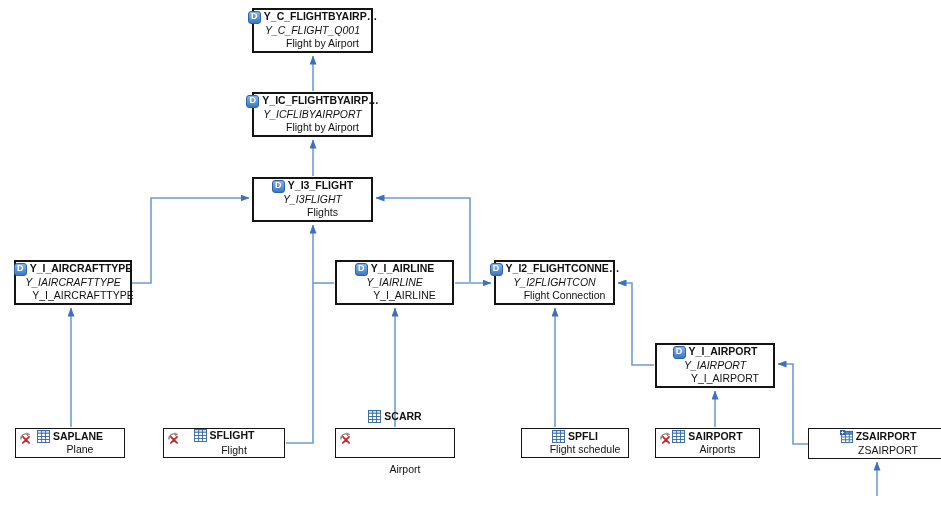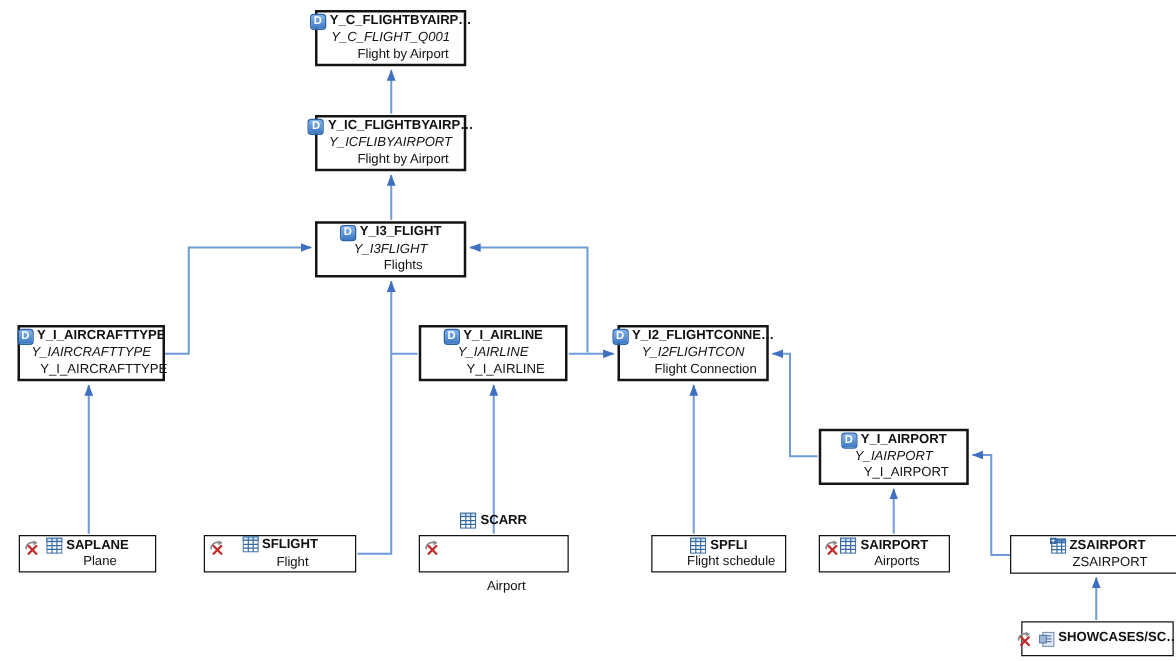--- a/index.html
+++ b/index.html
@@ -224,32 +224,13 @@
             <rect x="1.5" y="1.5" width="12" height="3" fill="#5b8dd0" stroke="#35699f"></rect>
             <path d="M1.5 7.5 H13.5 M1.5 10.5 H13.5 M6 1.5 V13.5 M10 1.5 V13.5" stroke="#35699f" fill="none"></path>
             <rect x="0" y="0" width="5.5" height="5.5" fill="#2f5f9e"></rect>
             <path d="M1 2.7 H4.5 M2.7 1 V4.5" stroke="#ffffff" stroke-width="0.8"></path>
           </svg>
         </span>
         <span>ZSAIRPORT</span>
       </div>
       <div class="desc">ZSAIRPORT</div>
     </div>
-    <div class="node structure inline-blocked" style="left: 817px; top: 497px; width: 122px; height: 28px;">
-      <div class="trow">
-        <span class="icon blocked">
-          <svg viewBox="0 0 14 14" width="13" height="13">
-            <path d="M2 8 A5.5 5.5 0 0 1 9 2.3" fill="none" stroke="#8a8a8a" stroke-width="1.5"></path>
-            <path d="M8 0.3 L12 2.4 L8.6 4.8 Z" fill="#8a8a8a"></path>
-            <path d="M4.2 5.2 L10.8 11.8 M10.8 5.2 L4.2 11.8" stroke="#c42b2b" stroke-width="2" stroke-linecap="round"></path>
-          </svg>
-        </span>
-        <span class="icon">
-          <svg viewBox="0 0 14 14" width="13" height="13">
-            <rect x="3.5" y="1" width="9.5" height="12" fill="#e3ecf6" stroke="#7a94b8"></rect>
-            <path d="M5.5 4 H11 M5.5 6.5 H11 M5.5 9 H11" stroke="#5b7ba5" fill="none"></path>
-            <rect x="0.5" y="3.5" width="6" height="6.5" fill="#9fb8d8" stroke="#5b7ba5"></rect>
-          </svg>
-        </span>
-        <span>SHOWCASES/SC…</span>
-      </div>
-    </div>
   </div>
 
 </body></html>

